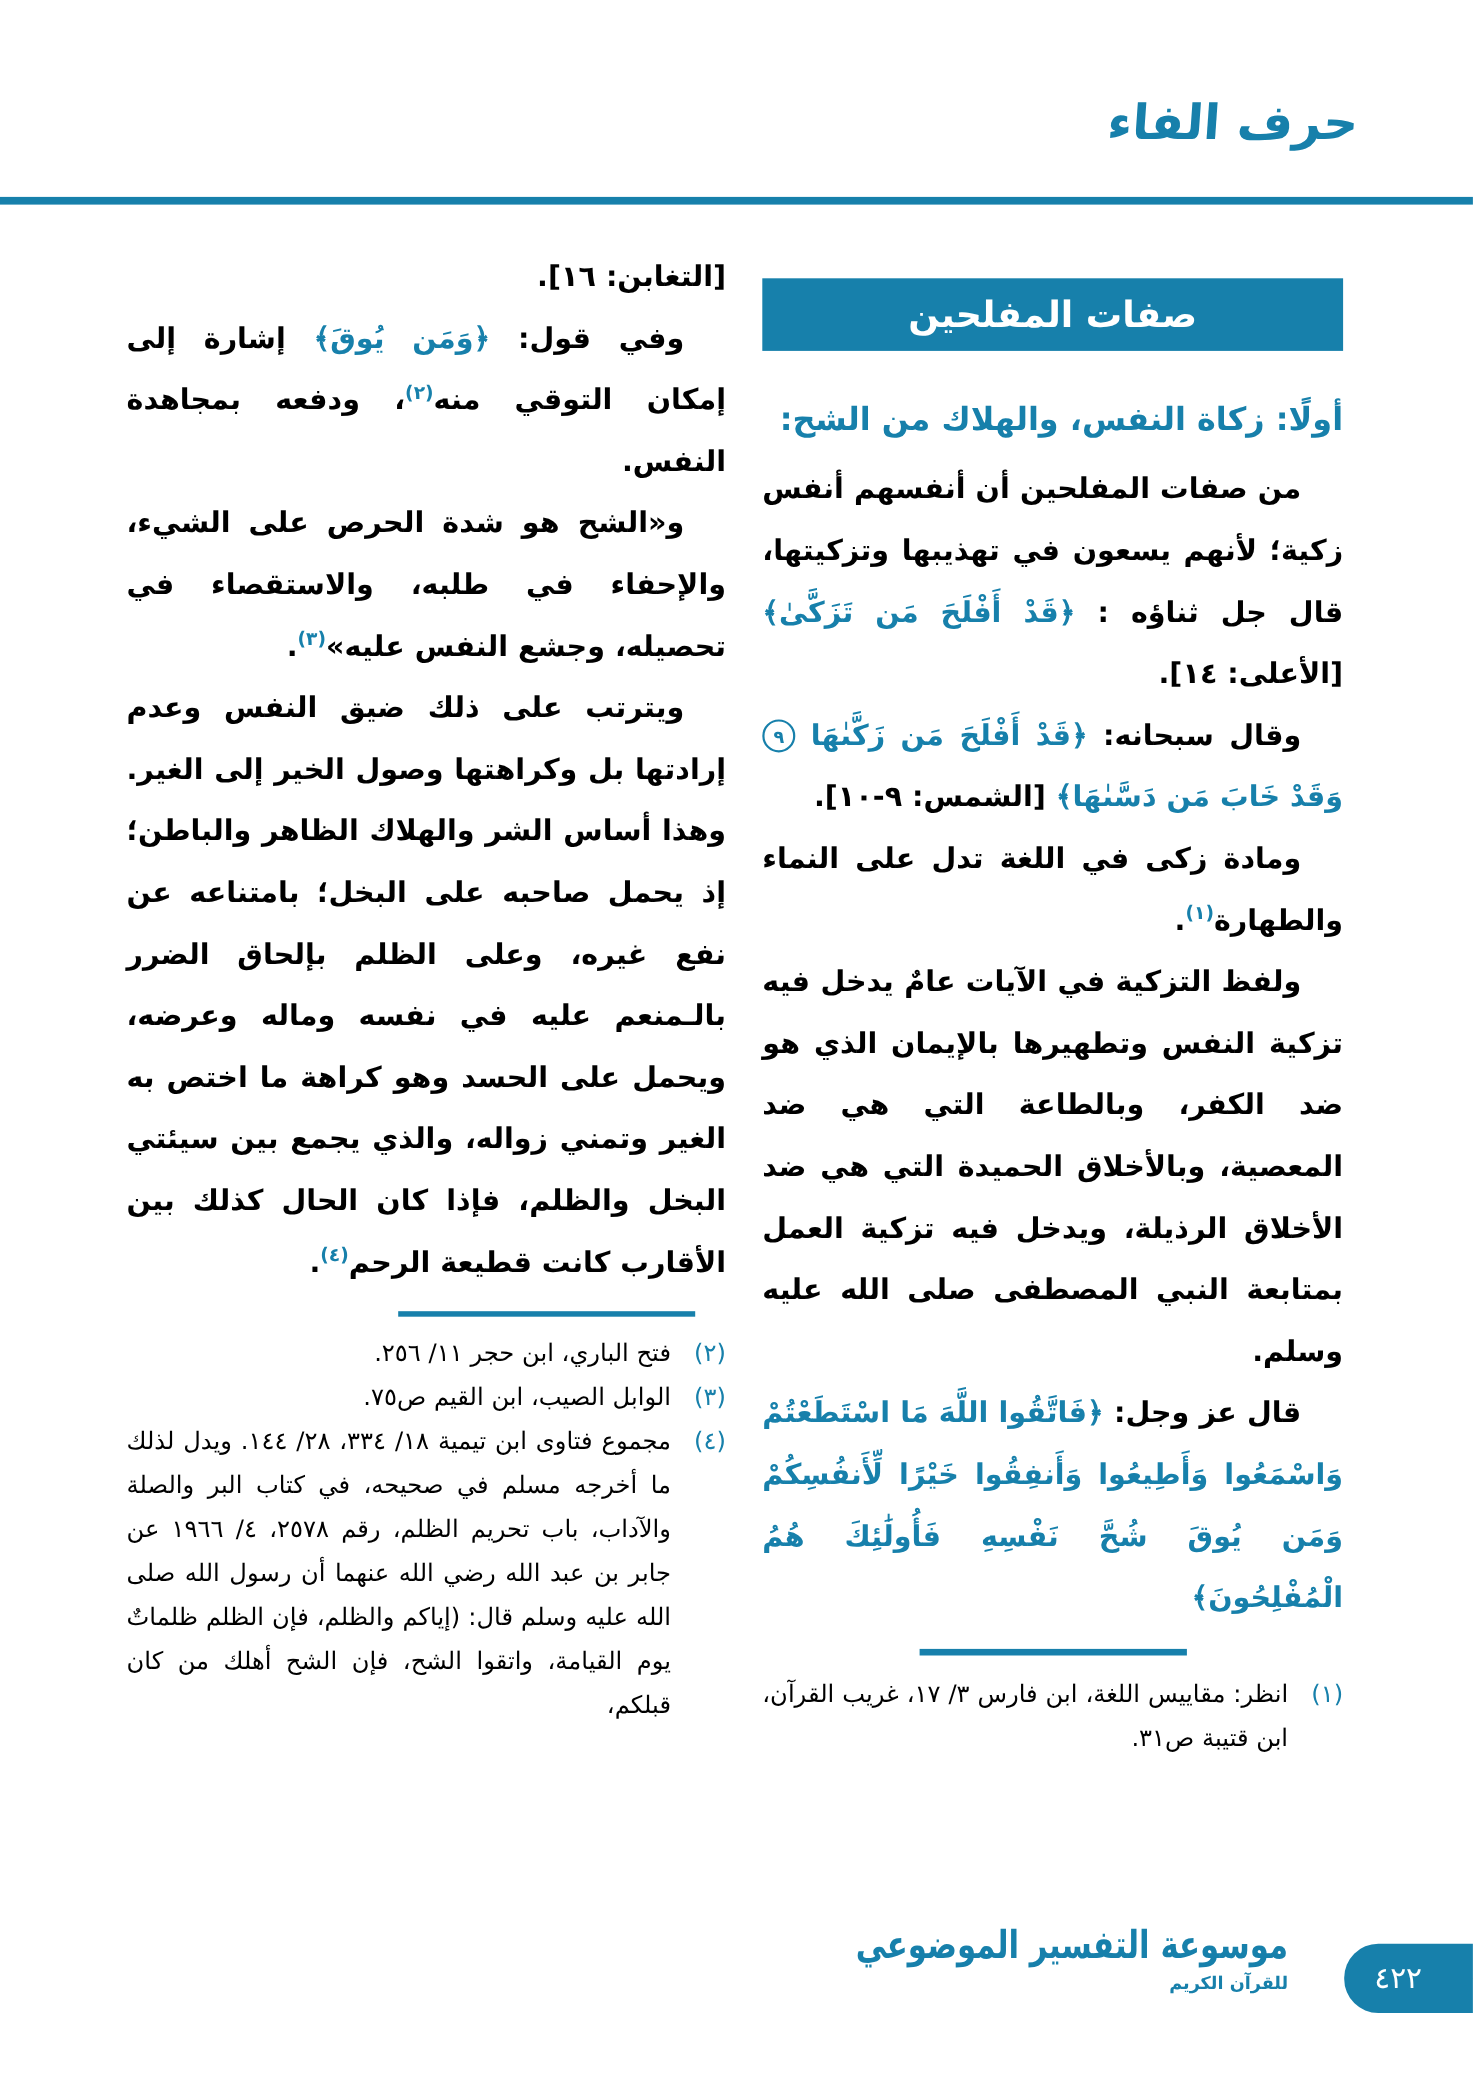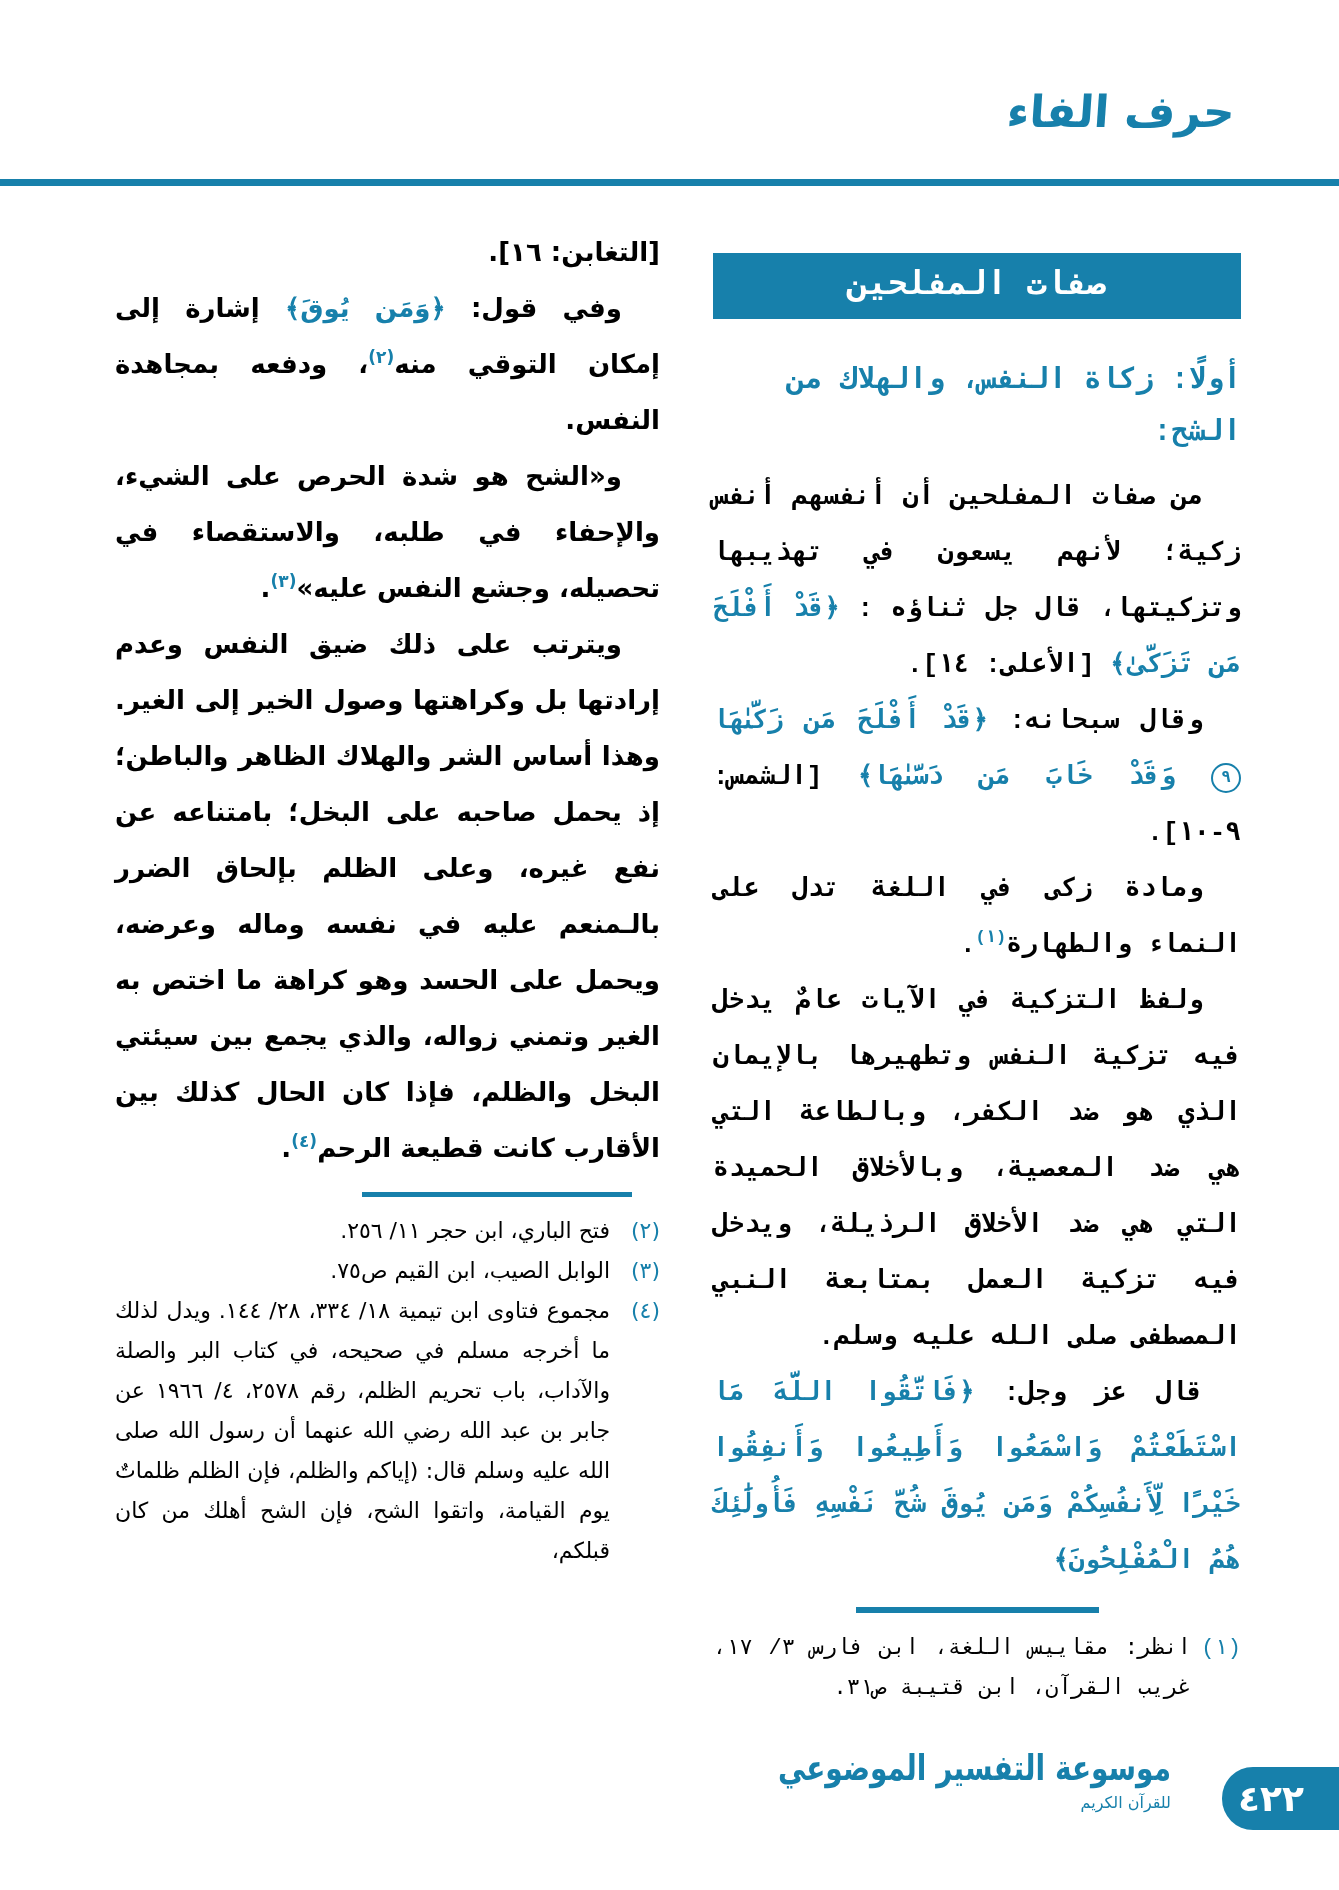--- a/index.html
+++ b/index.html
@@ -16,21 +16,21 @@
   }
   .header-title {
     position: absolute; top: 86px; right: 104px;
     font-size: 44px; font-weight: bold; color: var(--accent);
     transform: skewX(-4deg);
   }
   .top-rule {
     position: absolute; top: 179px; left: 0;
     width: 1339px; height: 7px; background: var(--accent);
   }
-  .col-right { position: absolute; top: 253px; right: 98px; width: 528px; font-family: Liberation Mono, monospace; }
+  .col-right { position: absolute; top: 253px; right: 118px; width: 528px; }
   .col-left  { position: absolute; top: 224px; left: 115px;  width: 545px; }
 
   .title-box {
     background: var(--accent); color: #fff; text-align: center;
     font-size: 33px; font-weight: bold;
     height: 66px; line-height: 66px;
     margin-bottom: 36px;
   }
   .subhead {
     color: var(--accent); font-size: 29px; font-weight: bold;
@@ -61,27 +61,27 @@
     font-size: 22px; line-height: 40px; font-weight: normal;
   }
   .fn-num { color: var(--accent); white-space: nowrap; min-width: 42px; }
   .fn-text { flex: 1; text-align: justify; }
 
   .logo {
     position: absolute; top: 1752px; right: 168px; width: 345px;
     text-align: right; color: var(--accent);
   }
   .logo-main { font-size: 28px; font-weight: bold; white-space: nowrap; transform: scaleY(1.25); }
-  .logo-sub  { font-size: 16px; font-weight: normal; margin-top: 8px; }
+  .logo-sub  { font-size: 16px; font-weight: bold; margin-top: 8px; }
 
   .page-badge {
     position: absolute; top: 1767px; right: 0;
     width: 117px; height: 63px;
     background: var(--accent); border-radius: 31px 0 0 31px;
-    color: #fff; font-size: 36px; font-weight: bold;
+    color: #fff; font-size: 27px; font-weight: normal;
     display: flex; align-items: center; justify-content: center;
     letter-spacing: 9px; padding-right: 19px;
   }
 </style>
 </head>
 <body>
 
 <div class="header-title">حرف الفاء</div>
 <div class="top-rule"></div>
 

